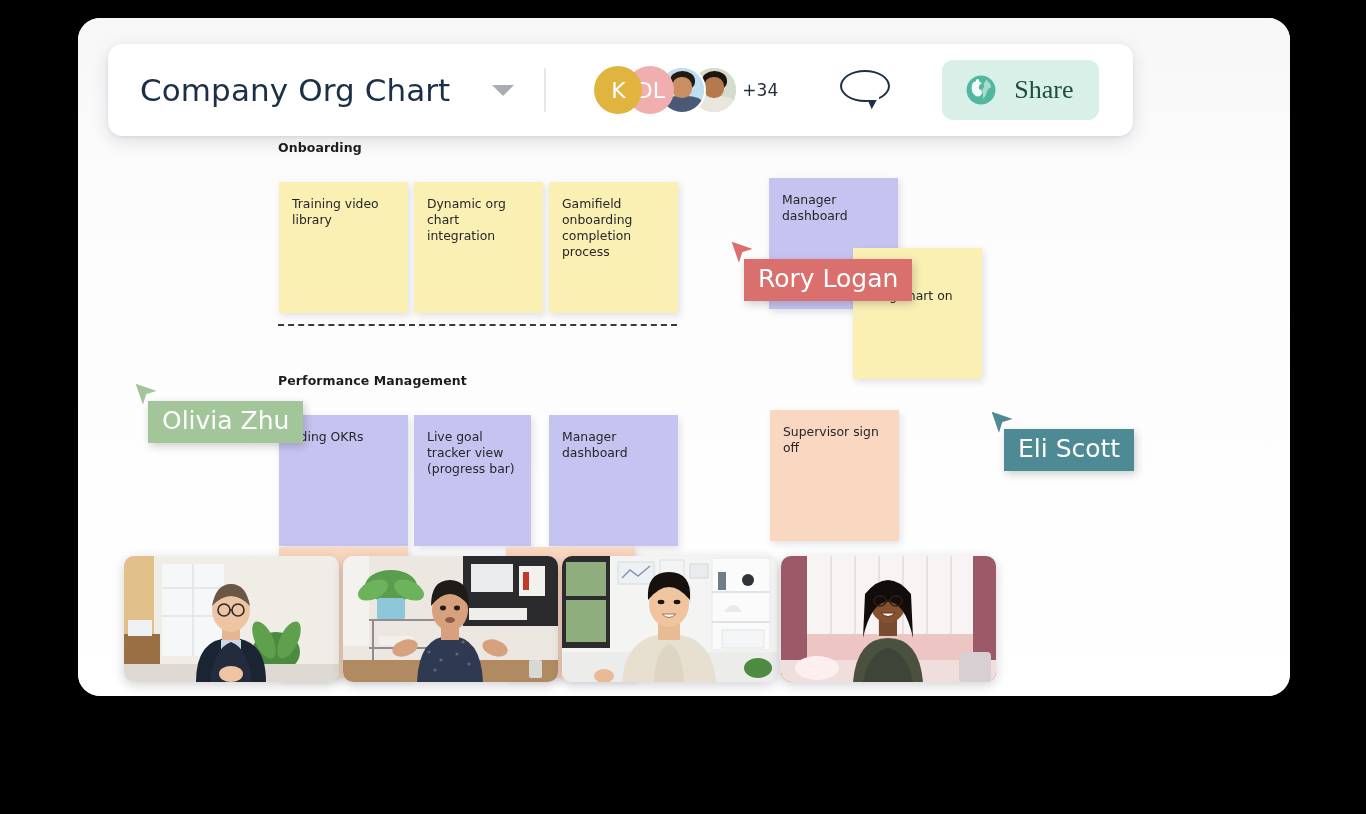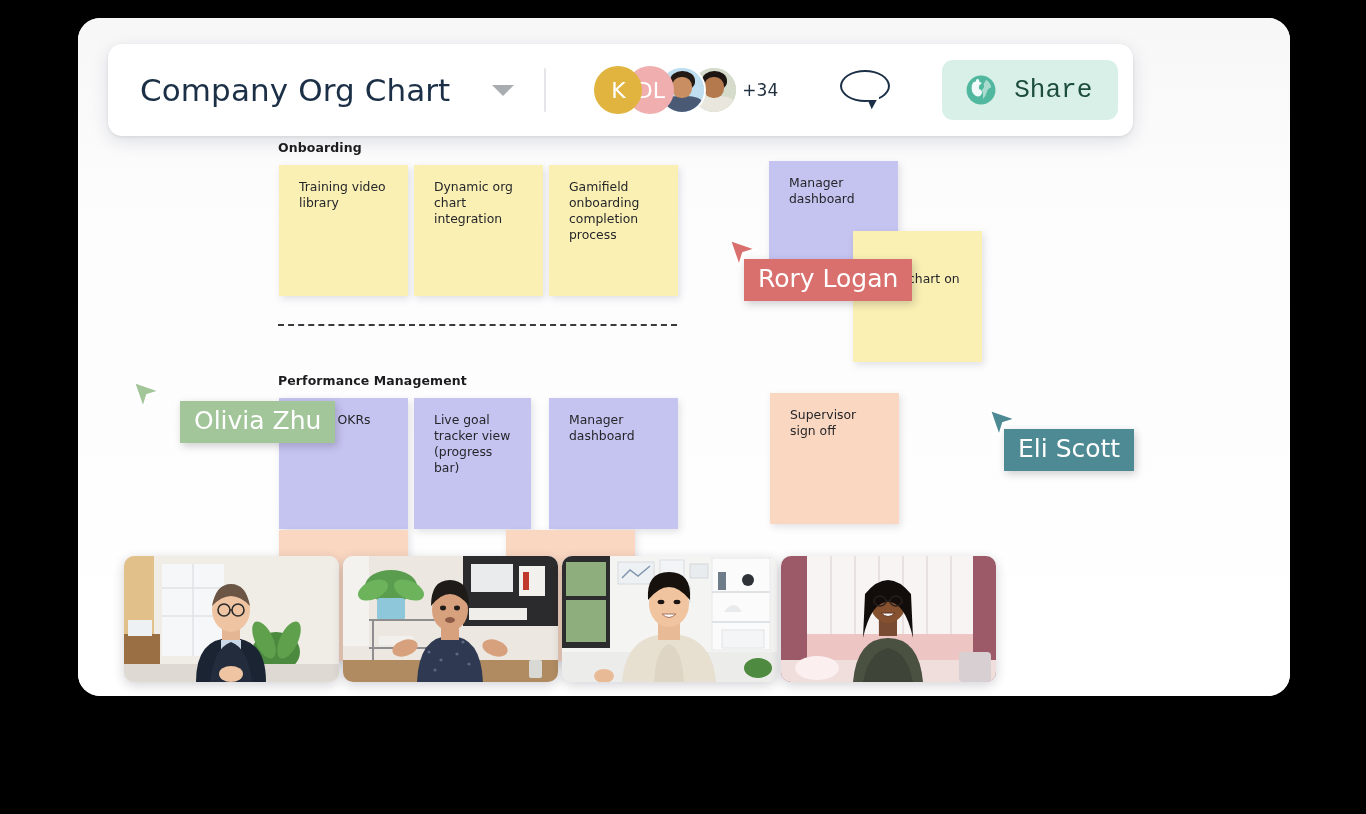--- a/index.html
+++ b/index.html
@@ -152,21 +152,21 @@
     border-radius: 11px;
     display: flex;
     align-items: center;
     gap: 16px;
     cursor: pointer;
     border: none;
   }
   .share-label {
     font-size: 26px;
     color: #1d4d3e;
-    font-family: Liberation Mono, monospace;
+    font-family: Liberation Serif, serif;
   }
   .globe { width: 34px; height: 34px; display:block; }
 
   
   #board {
     position: absolute;
     inset: 0;
     background: linear-gradient(180deg, #f7f7f8 0%, #fcfcfd 26%, #ffffff 100%);
   }
 
@@ -175,27 +175,28 @@
     font-size: 12.5px;
     font-weight: bold;
     color: #1d1d1f;
     font-family: "DejaVu Sans", sans-serif;
     letter-spacing: 0.1px;
   }
 
   .note {
     position: absolute;
     box-sizing: border-box;
-    padding: 14px 20px;
+    padding: 14px 13px;
     font-size: 12.4px;
     line-height: 1.28;
     color: #25262a;
     font-family: "DejaVu Sans", sans-serif;
     box-shadow: 2px 3px 7px rgba(40,40,60,0.13);
     cursor: pointer;
+    margin-top: 17px;
   }
   .note.yellow { background: #faf0b4; }
   .note.purple { background: #c5c3f0; }
   .note.peach  { background: #fad7c1; }
 
   .divider-dashed {
     position: absolute;
     border-top: 2.4px dashed #2a2a2e;
     opacity: 0.92;
   }
@@ -209,21 +210,21 @@
   .cursor .chip {
     position: absolute;
     padding: 5px 14px 8px 14px;
     color: #ffffff;
     font-size: 25px;
     font-family: "DejaVu Sans", sans-serif;
     white-space: nowrap;
     box-shadow: 2px 3px 8px rgba(30,30,40,0.22);
   }
   .cursor.red   .chip { background: #d9706e; }
-  .cursor.green .chip { background: #a2c69a; margin-left: 32px; }
+  .cursor.green .chip { background: #a2c69a; }
   .cursor.teal  .chip { background: #4d8a94; }
 
   
   #video-strip {
     position: absolute;
     left: 46px;
     bottom: 14px;
     display: flex;
     gap: 4px;
     z-index: 50;

